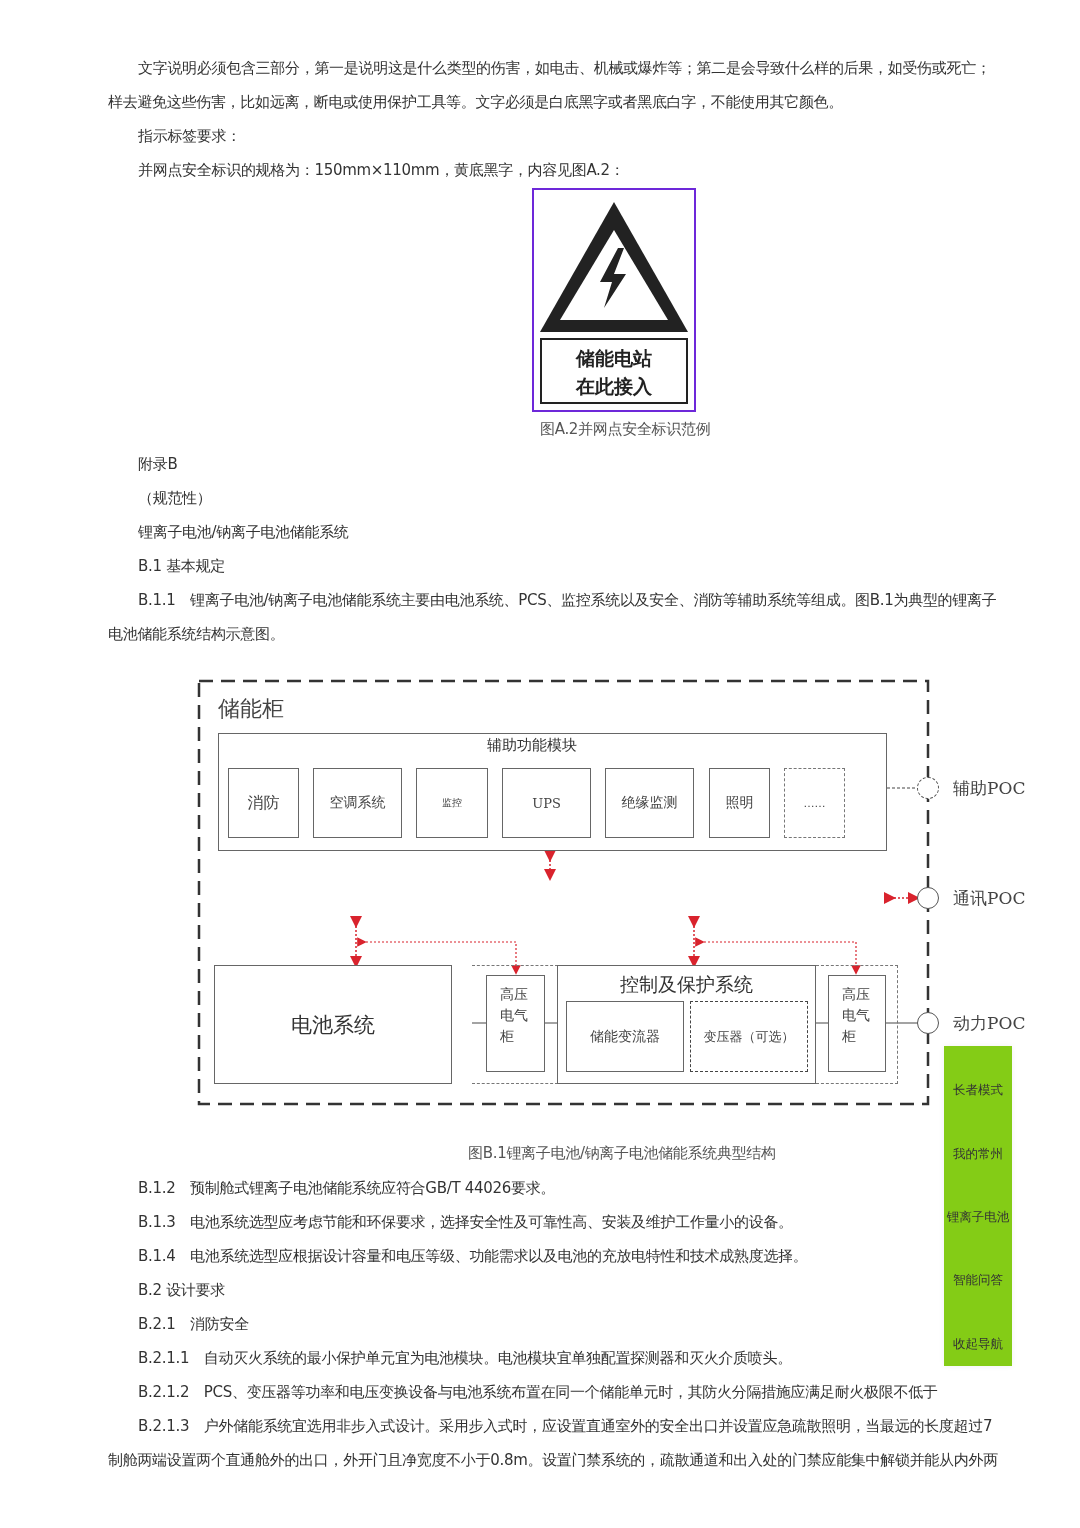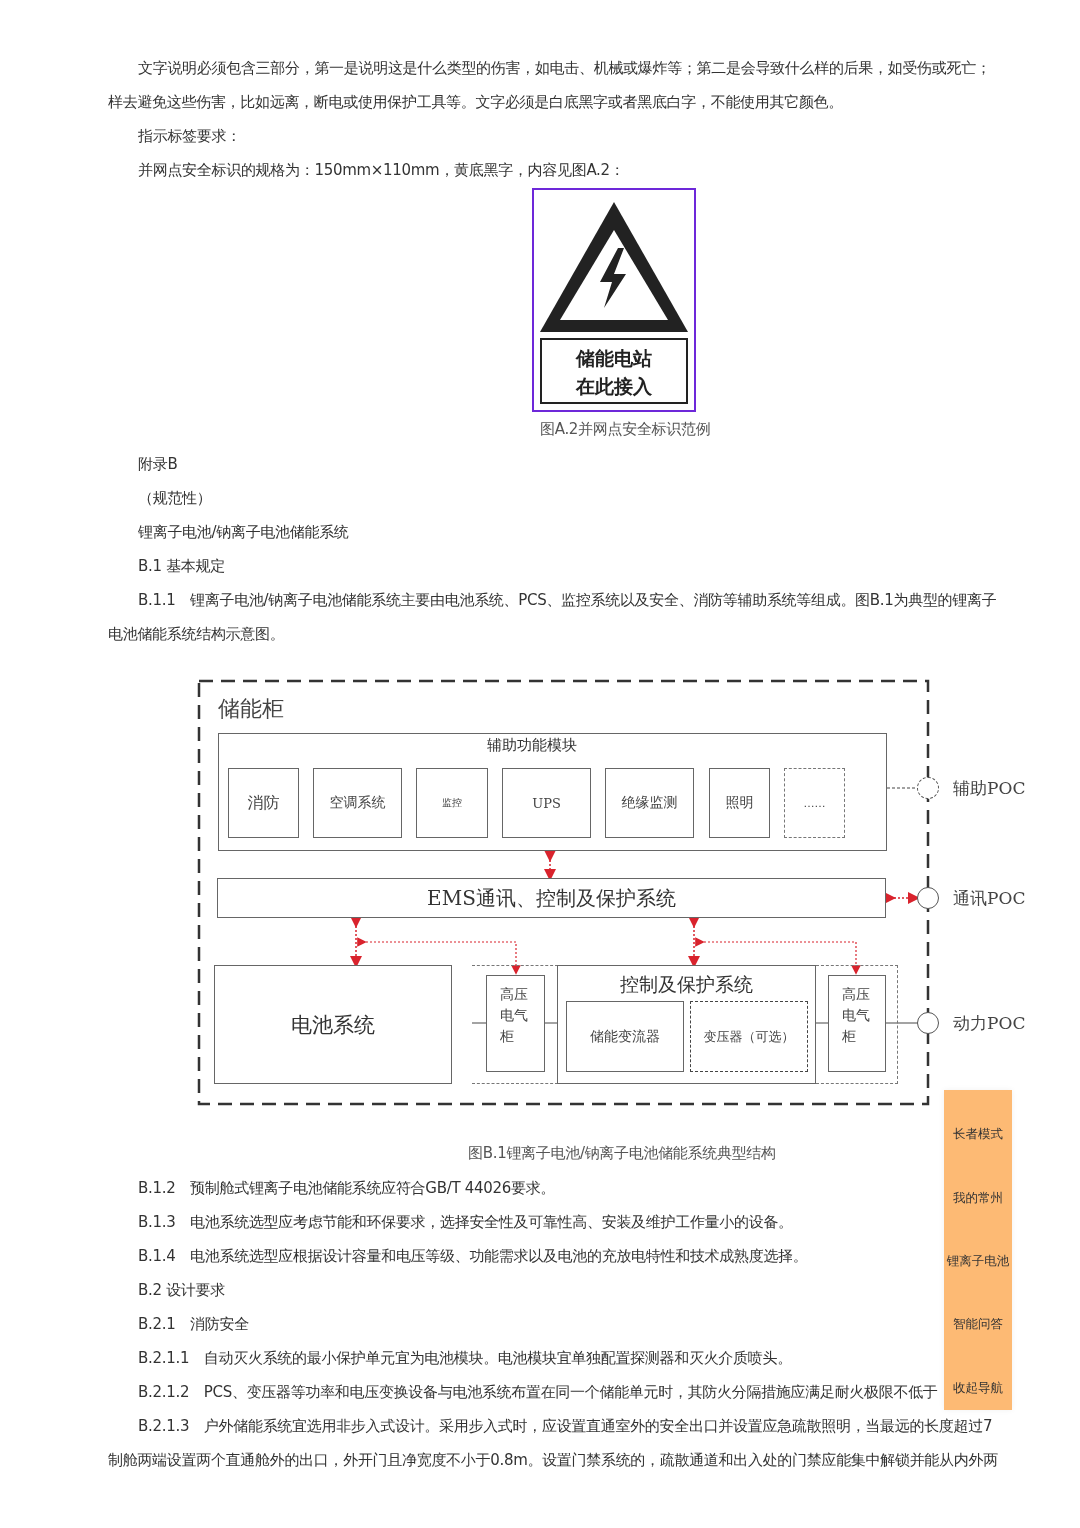--- a/index.html
+++ b/index.html
@@ -21,21 +21,21 @@
   .solid { border:1.5px solid #666; background:#fff; }
   .dash { border:1.5px dashed #777; }
   .lbl { position:absolute; white-space:nowrap; color:#333; }
   .cell { display:flex; align-items:center; justify-content:center; font-size:10px; color:#444; }
   .serif { font-family:"DejaVu Serif","Liberation Serif",serif; }
   .poc-circle { position:absolute; width:22px; height:22px; border:1.5px solid #555; border-radius:50%;
                 background:#fff; box-sizing:border-box; }
   .poc-label { position:absolute; font-family:"DejaVu Serif","Liberation Serif",serif; font-size:17px; color:#444; white-space:nowrap; }
 
   
-  .sidenav { position:absolute; left:944px; top:1090px; width:68px; height:320px; background:#fdba74;
+  .sidenav { position:absolute; left:944px; top:1046px; width:68px; height:320px; background:#84cc16;
              box-shadow:0 0 6px rgba(0,0,0,0.06); }
   .nav-item { position:absolute; left:0; width:68px; text-align:center; font-size:12.5px; color:#333; cursor:pointer; }
 </style>
 </head>
 <body>
 
 <div class="p clip" style="left:138px;top:58px;width:890px;">文字说明必须包含三部分，第一是说明这是什么类型的伤害，如电击、机械或爆炸等；第二是会导致什么样的后果，如受伤或死亡；</div>
 <div class="p" style="left:108px;top:92px;">样去避免这些伤害，比如远离，断电或使用保护工具等。文字必须是白底黑字或者黑底白字，不能使用其它颜色。</div>
 <div class="p" style="left:138px;top:126px;">指示标签要求：</div>
 <div class="p" style="left:138px;top:160px;">并网点安全标识的规格为：150mm×110mm，黄底黑字，内容见图A.2：</div>
@@ -94,21 +94,20 @@
     <div class="lbl" style="left:268px;top:2px;font-size:15px;color:#333;">辅助功能模块</div>
   </div>
   <div class="dg solid cell" style="left:228px;top:768px;width:71px;height:70px;font-size:16px;">消防</div>
   <div class="dg solid cell" style="left:313px;top:768px;width:89px;height:70px;font-size:14px;">空调系统</div>
   <div class="dg solid cell" style="left:416px;top:768px;width:72px;height:70px;">监控</div>
   <div class="dg solid cell serif" style="left:502px;top:768px;width:89px;height:70px;font-size:13px;">UPS</div>
   <div class="dg solid cell" style="left:605px;top:768px;width:89px;height:70px;font-size:14px;">绝缘监测</div>
   <div class="dg solid cell" style="left:709px;top:768px;width:61px;height:70px;font-size:14px;">照明</div>
   <div class="dg dash cell" style="left:784px;top:768px;width:61px;height:70px;font-size:11px;">……</div>
 
-  <div class="dg solid cell serif" style="left:217px;top:878px;width:669px;height:40px;font-size:20px;color:#333;">EMS通讯、控制及保护系统</div>
 
   <div class="dg solid cell" style="left:214px;top:965px;width:238px;height:119px;font-size:21px;color:#333;">电池系统</div>
   <div class="dg dash" style="left:472px;top:965px;width:86px;height:119px;border-left:none;"></div>
   <div class="dg solid" style="left:486px;top:975px;width:59px;height:97px;font-size:14px;color:#444;line-height:21px;padding:8px 0 0 13px;">
     <div>高压</div>
     <div>电气</div>
     <div>柜</div>
   </div>
 
   <div class="dg solid" style="left:557px;top:965px;width:259px;height:119px;">

